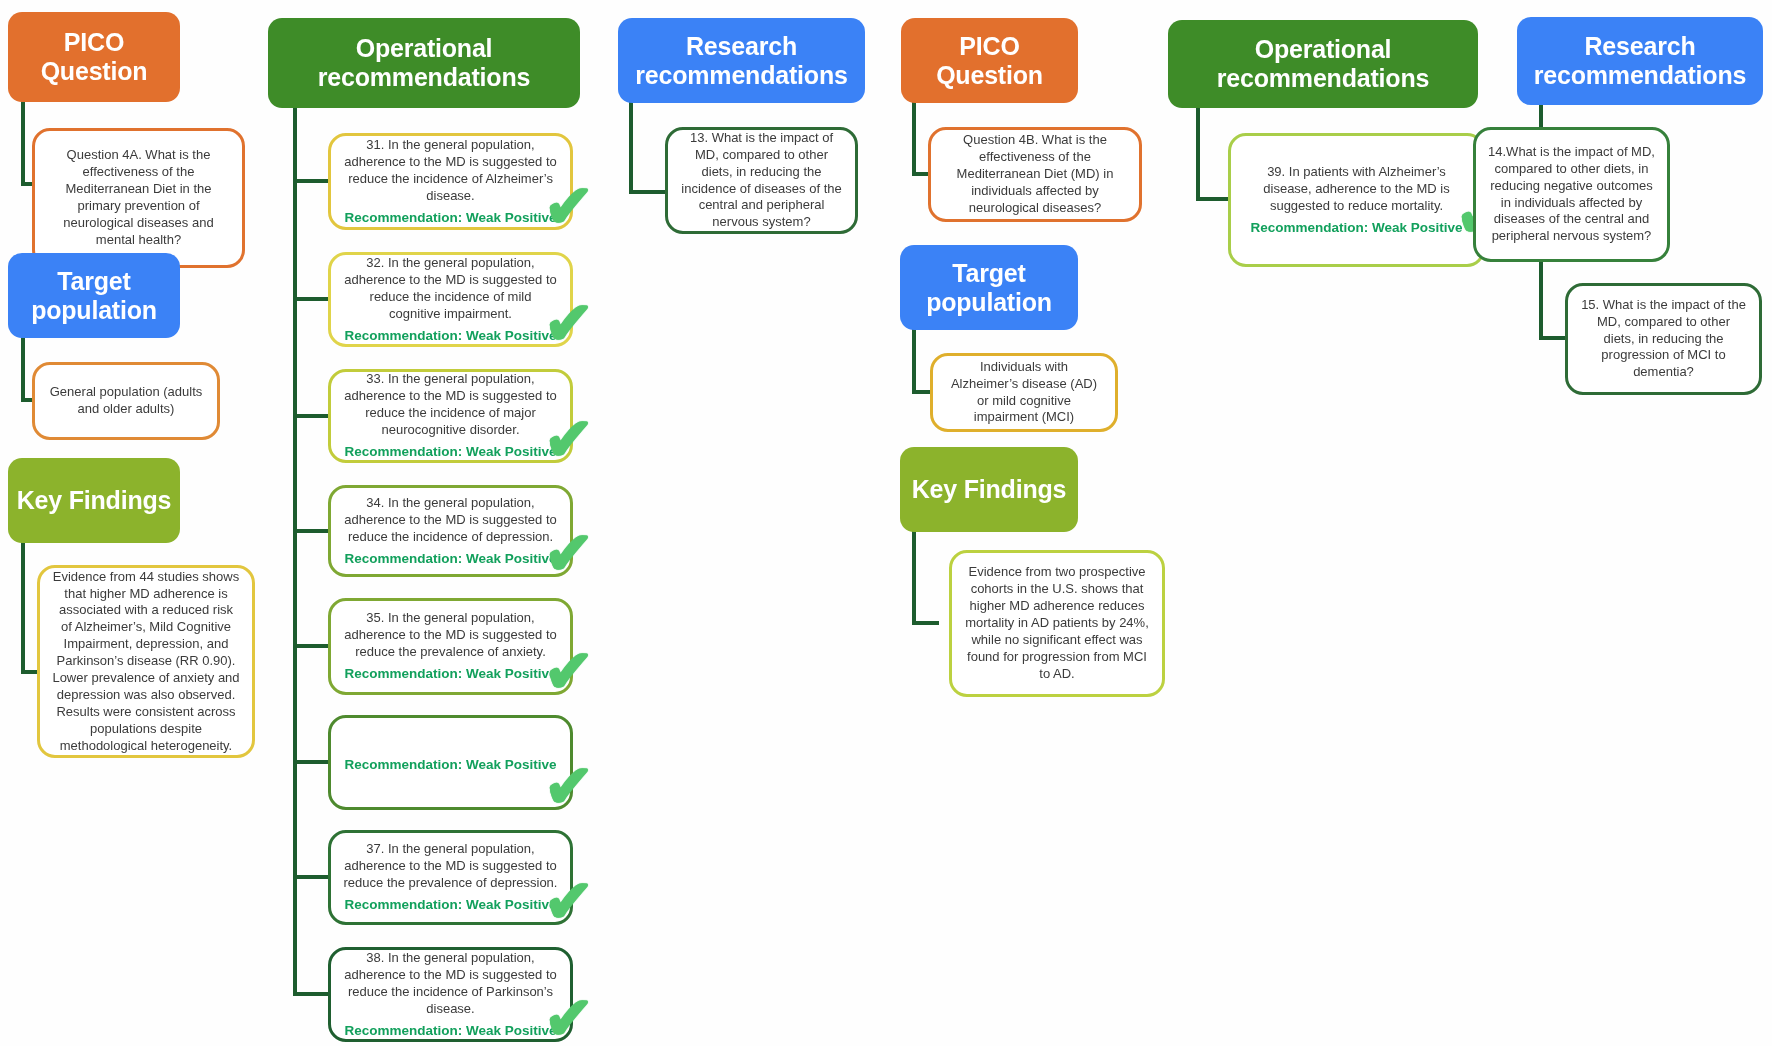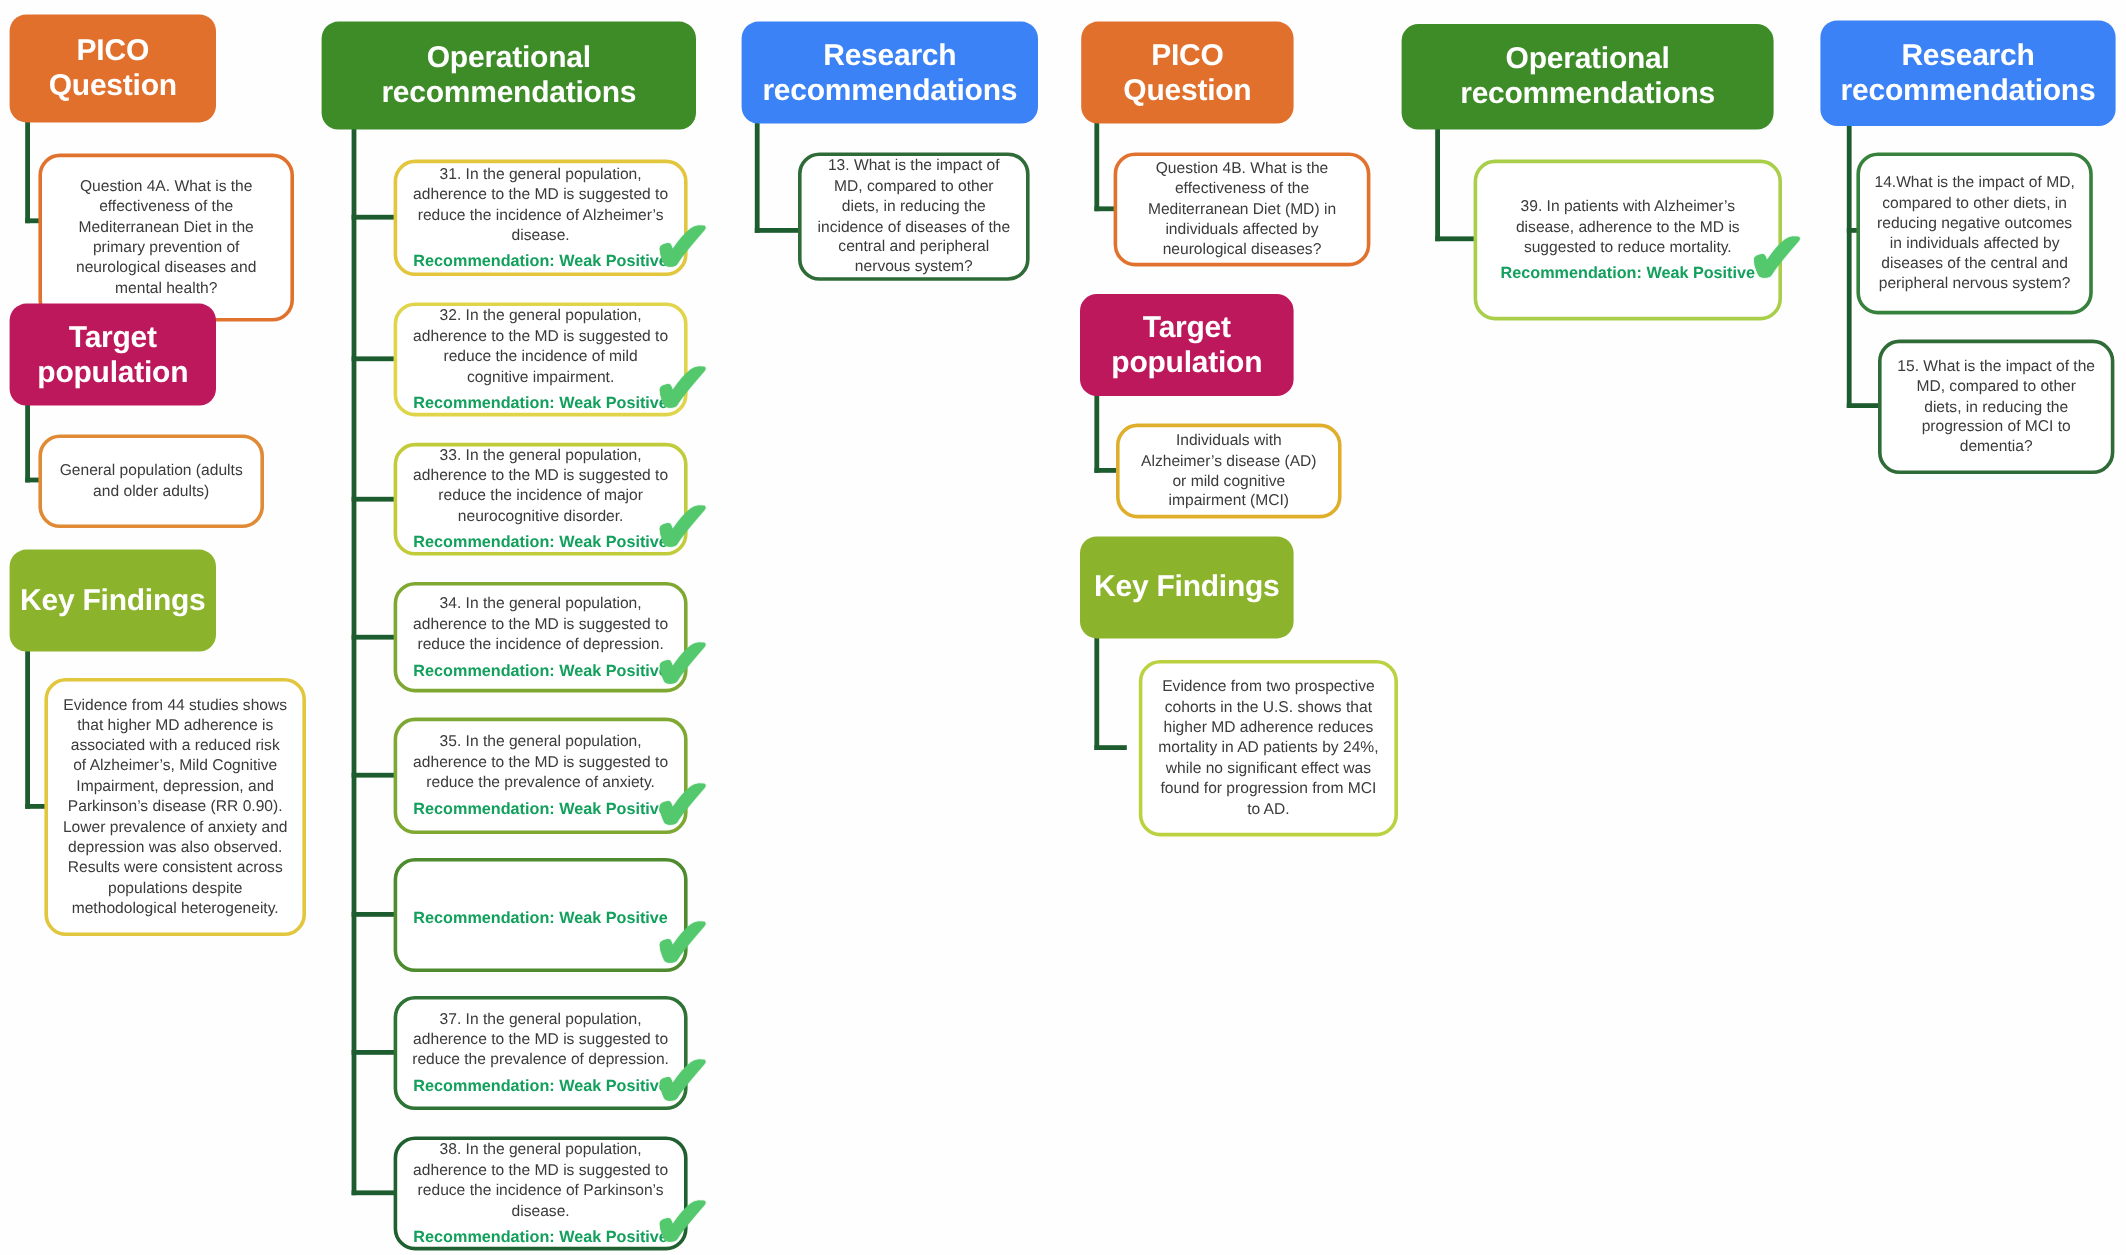--- a/index.html
+++ b/index.html
@@ -6,21 +6,21 @@
   .canvas{
     position:relative;width:1772px;height:1046px;background:#fefefe;
     font-family:"Liberation Sans",sans-serif;overflow:hidden;
   }
   .hdr{
     position:absolute;display:flex;align-items:center;justify-content:center;
     text-align:center;color:#ffffff;font-weight:bold;font-size:25px;line-height:1.16;
     border-radius:14px;padding:4px 6px;box-sizing:border-box;letter-spacing:-0.2px;
   }
   .hdr-orange{background:#E2702D;}
-  .hdr-gold{background:#be185d;}
+  .hdr-gold{background:#3b82f6;}
   .hdr-olive{background:#8CB32C;}
   .hdr-green{background:#3E8C28;}
   .hdr-dgreen{background:#3b82f6;}
   .box{
     position:absolute;display:flex;flex-direction:column;align-items:center;justify-content:center;
     text-align:center;background:#ffffff;border-radius:18px;border:3px solid #888;
     color:#3b3b3b;font-size:13px;line-height:1.3;padding:8px 12px;box-sizing:border-box;
   }
   .rec{font-weight:bold;color:#12A05C;font-size:13.5px;margin-top:4px;white-space:nowrap;}
   .check{
@@ -86,21 +86,21 @@
   </div>
 
   <div class="hdr hdr-gold" style="left:8px;top:253px;width:172px;height:85px">Target population</div>
 
   <div class="box b-orange2" style="left:32px;top:362px;width:188px;height:78px">
     <div>General population (adults and older adults)</div>
   </div>
 
   <div class="hdr hdr-olive" style="left:8px;top:458px;width:172px;height:85px">Key Findings</div>
 
-  <div class="box b-gold" style="left:37px;top:565px;width:218px;height:215px">
+  <div class="box b-gold" style="left:37px;top:565px;width:218px;height:193px">
     <div>Evidence from 44 studies shows that higher MD adherence is associated with a reduced risk of Alzheimer’s, Mild Cognitive Impairment, depression, and Parkinson’s disease (RR 0.90). Lower prevalence of anxiety and depression was also observed. Results were consistent across populations despite methodological heterogeneity.</div>
   </div>
 
   <div class="hdr hdr-green" style="left:268px;top:18px;width:312px;height:90px">Operational recommendations</div>
 
   <div class="box b-gold" style="left:328px;top:133px;width:245px;height:97px">
     <div>31. In the general population, adherence to the MD is suggested to reduce the incidence of Alzheimer’s disease.</div>
     <div class="rec">Recommendation: Weak Positive</div>
     <span class="check">✔</span>
   </div>
@@ -173,21 +173,21 @@
   <div class="hdr hdr-green" style="left:1168px;top:20px;width:310px;height:88px">Operational recommendations</div>
 
   <div class="box b-lime2" style="left:1228px;top:133px;width:257px;height:134px">
     <div>39. In patients with Alzheimer’s disease, adherence to the MD is suggested to reduce mortality.</div>
     <div class="rec">Recommendation: Weak Positive</div>
     <span class="check" style="bottom:18px">✔</span>
   </div>
 
   <div class="hdr hdr-dgreen" style="left:1517px;top:17px;width:246px;height:88px">Research recommendations</div>
 
-  <div class="box b-green2" style="left:1547px;top:127px;width:197px;height:135px">
+  <div class="box b-green2" style="left:1473px;top:127px;width:197px;height:135px">
     <div>14.What is the impact of MD, compared to other diets, in reducing negative outcomes in individuals affected by diseases of the central and peripheral nervous system?</div>
   </div>
 
   <div class="box b-dgreen2" style="left:1565px;top:283px;width:197px;height:112px">
     <div>15. What is the impact of the MD, compared to other diets, in reducing the progression of MCI to dementia?</div>
   </div>
 
 </div>
 
 </body></html>

